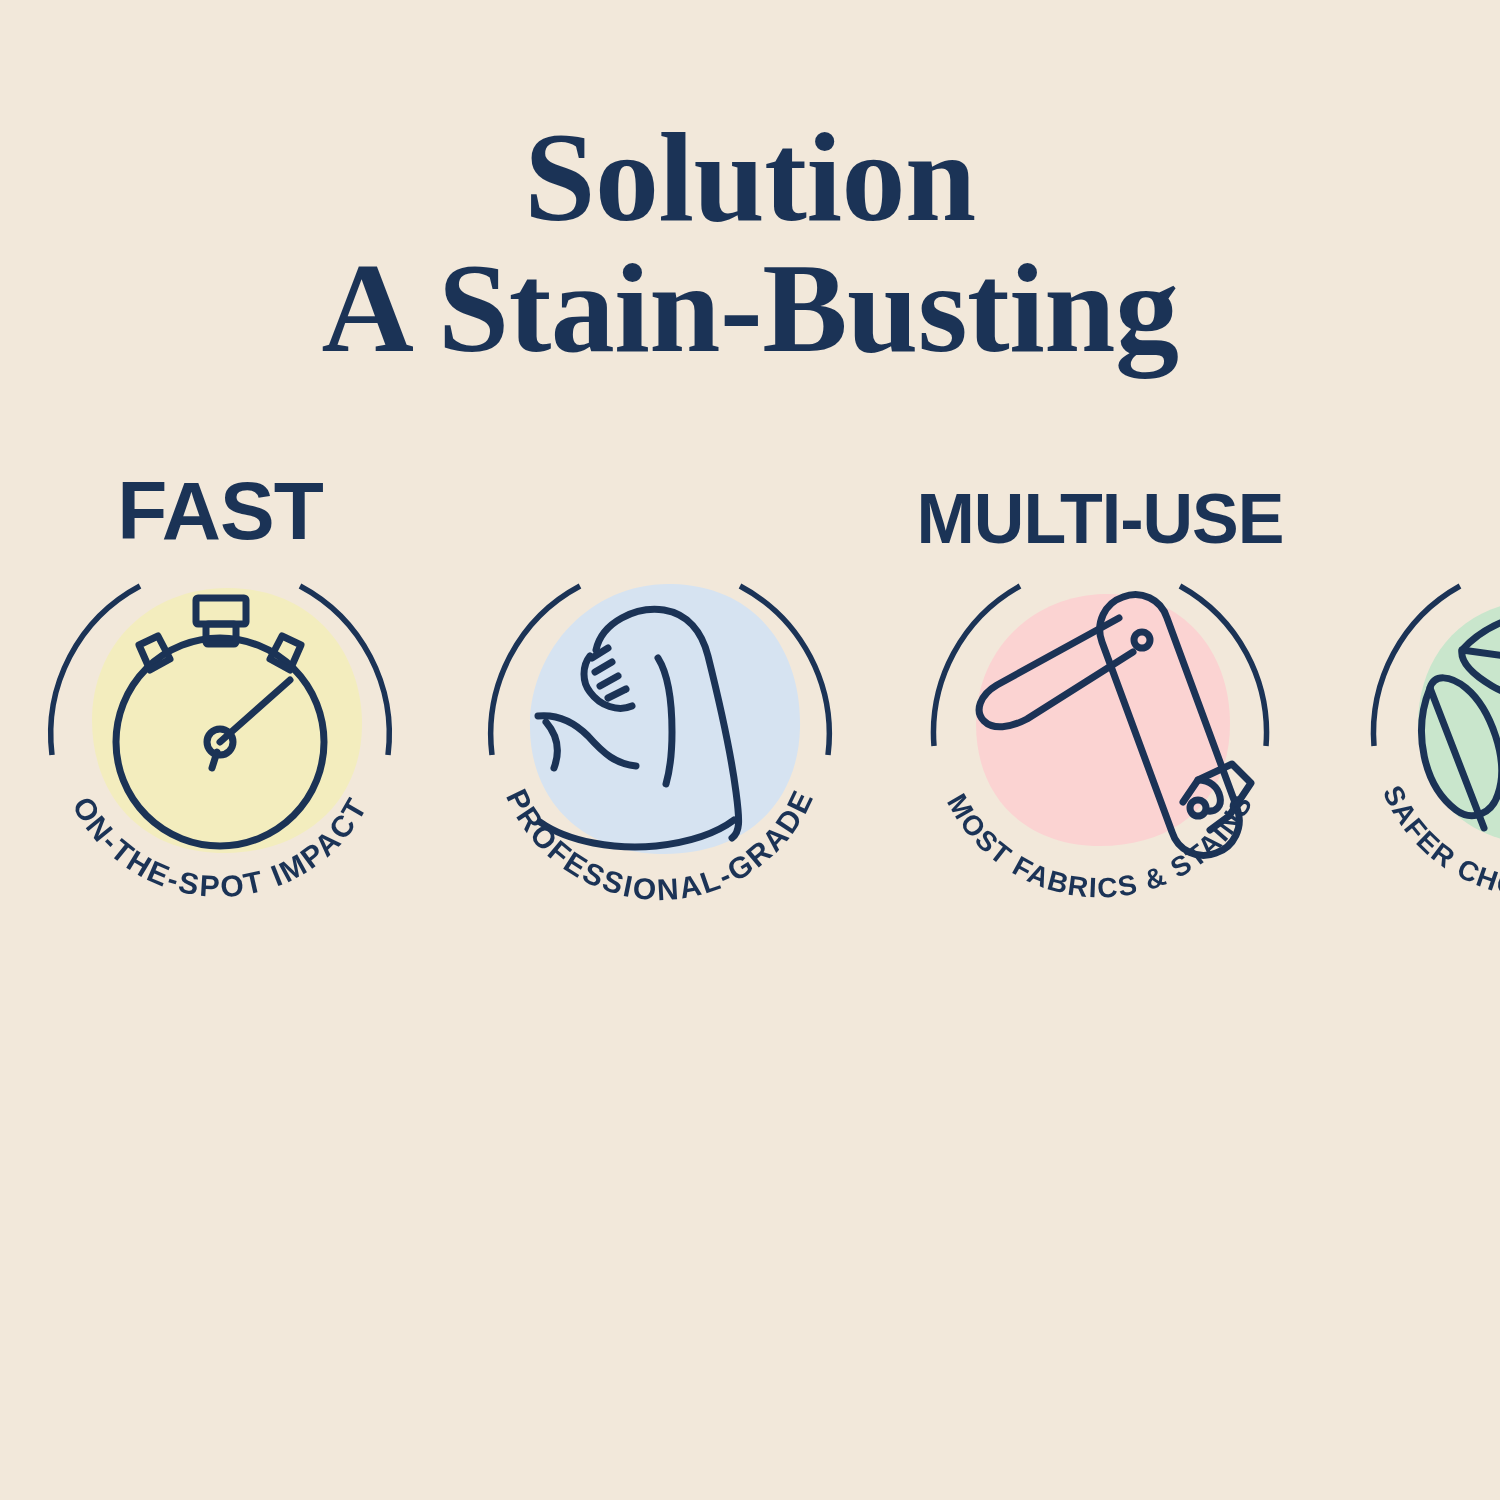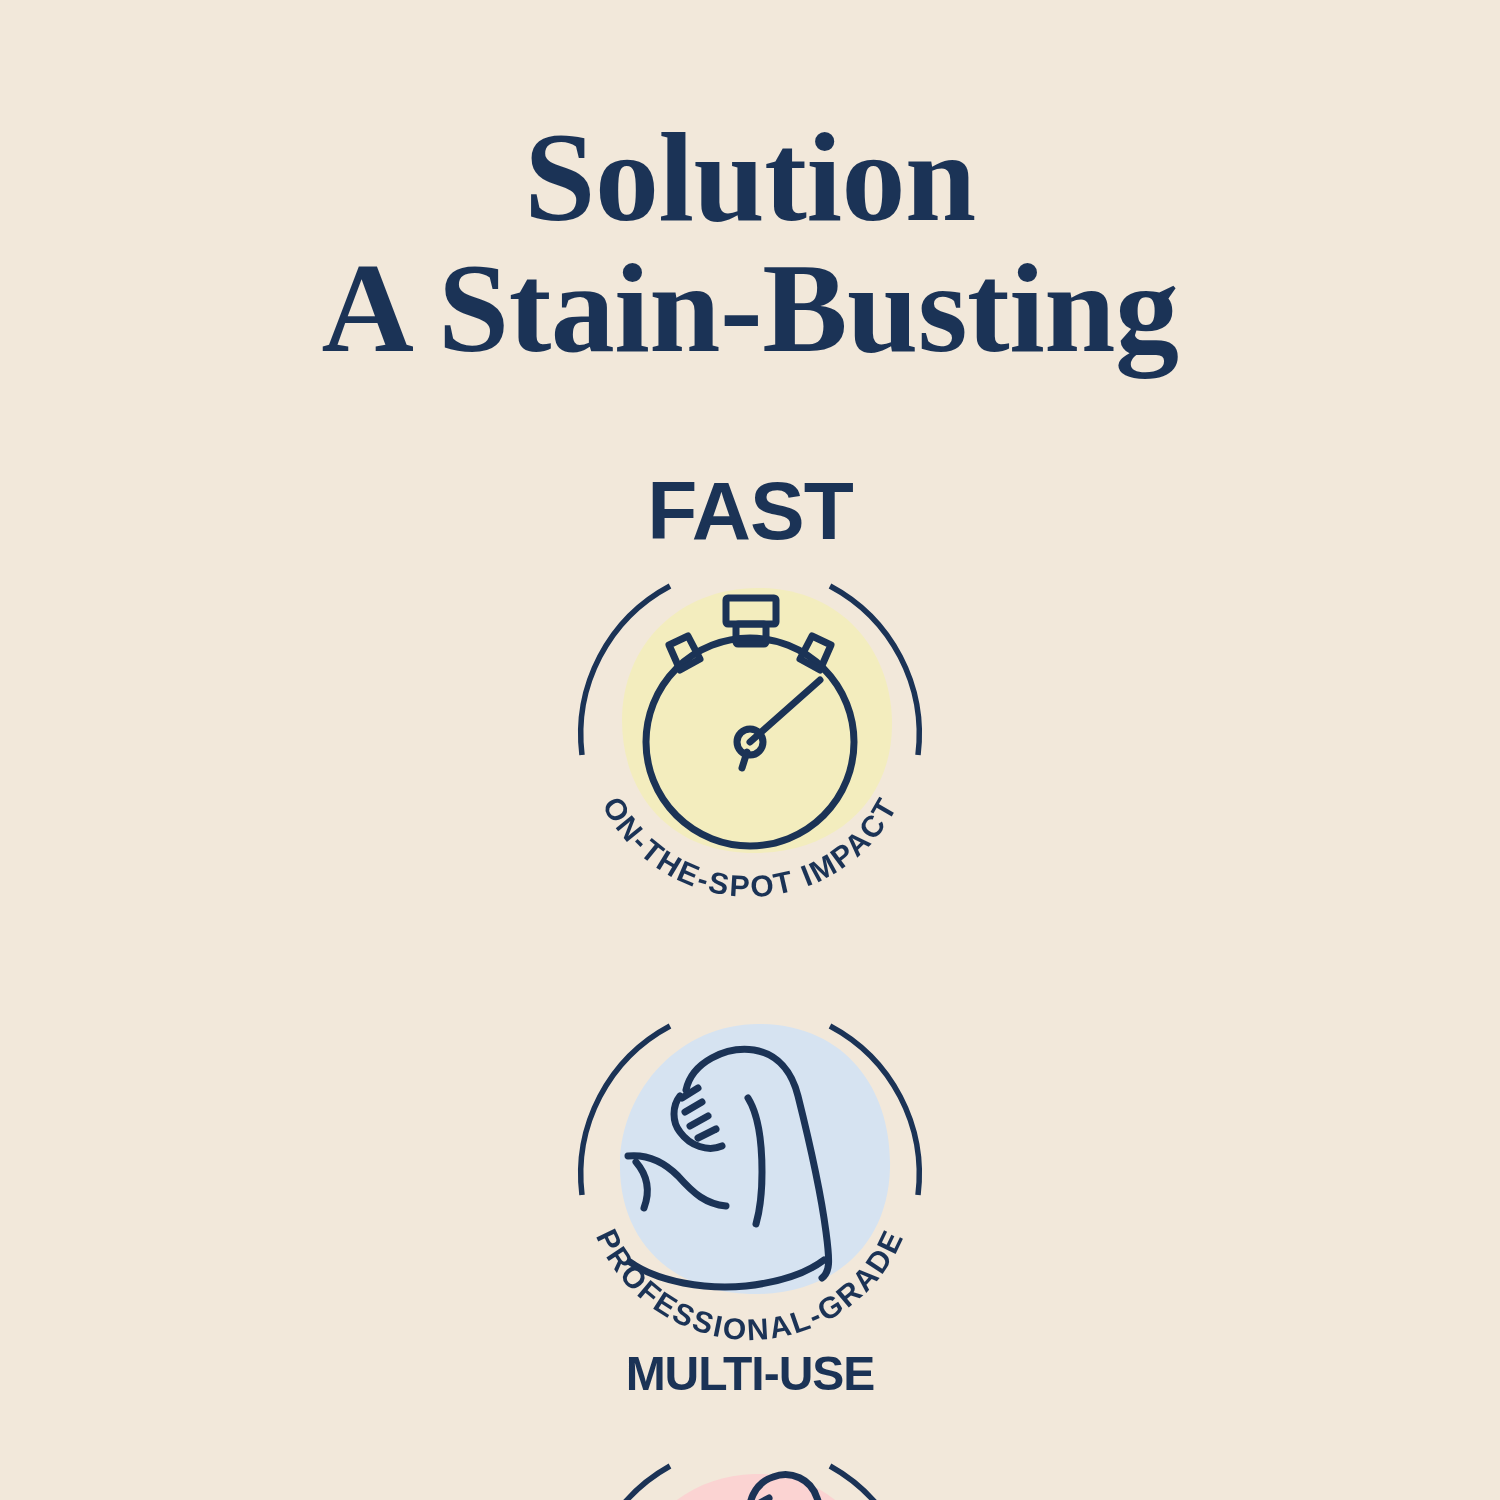--- a/index.html
+++ b/index.html
@@ -39,21 +39,21 @@
   }
 
   
   .grid {
     position: absolute;
     top: 470px;
     left: 0;
     width: 1500px;
     height: 960px;
     display: grid;
-    grid-template-columns: 1fr;
+    grid-template-columns: 1fr 1fr 1fr 1fr;
     grid-template-rows: 1fr 1fr;
   }
   .cell {
     position: relative;
     display: flex;
     align-items: flex-start;
     justify-content: center;
   }
   .badge {
     position: relative;
@@ -68,21 +68,21 @@
     text-align: center;
     font-family: "Liberation Sans", sans-serif;
     font-weight: bold;
     color: #1B3356;
     font-size: 82px;
     line-height: 1;
     letter-spacing: -1px;
     white-space: nowrap;
     z-index: 5;
   }
-  .badge-heading.sm { font-size: 48px; }
+  .badge-heading.sm { font-size: 70px; margin-top: 14px; }
   .badge-svg {
     position: absolute;
     top: 70px;
     left: 0;
     width: 440px;
     height: 370px;
     overflow: visible;
   }
   .blob { stroke: none; }
   .ink {

